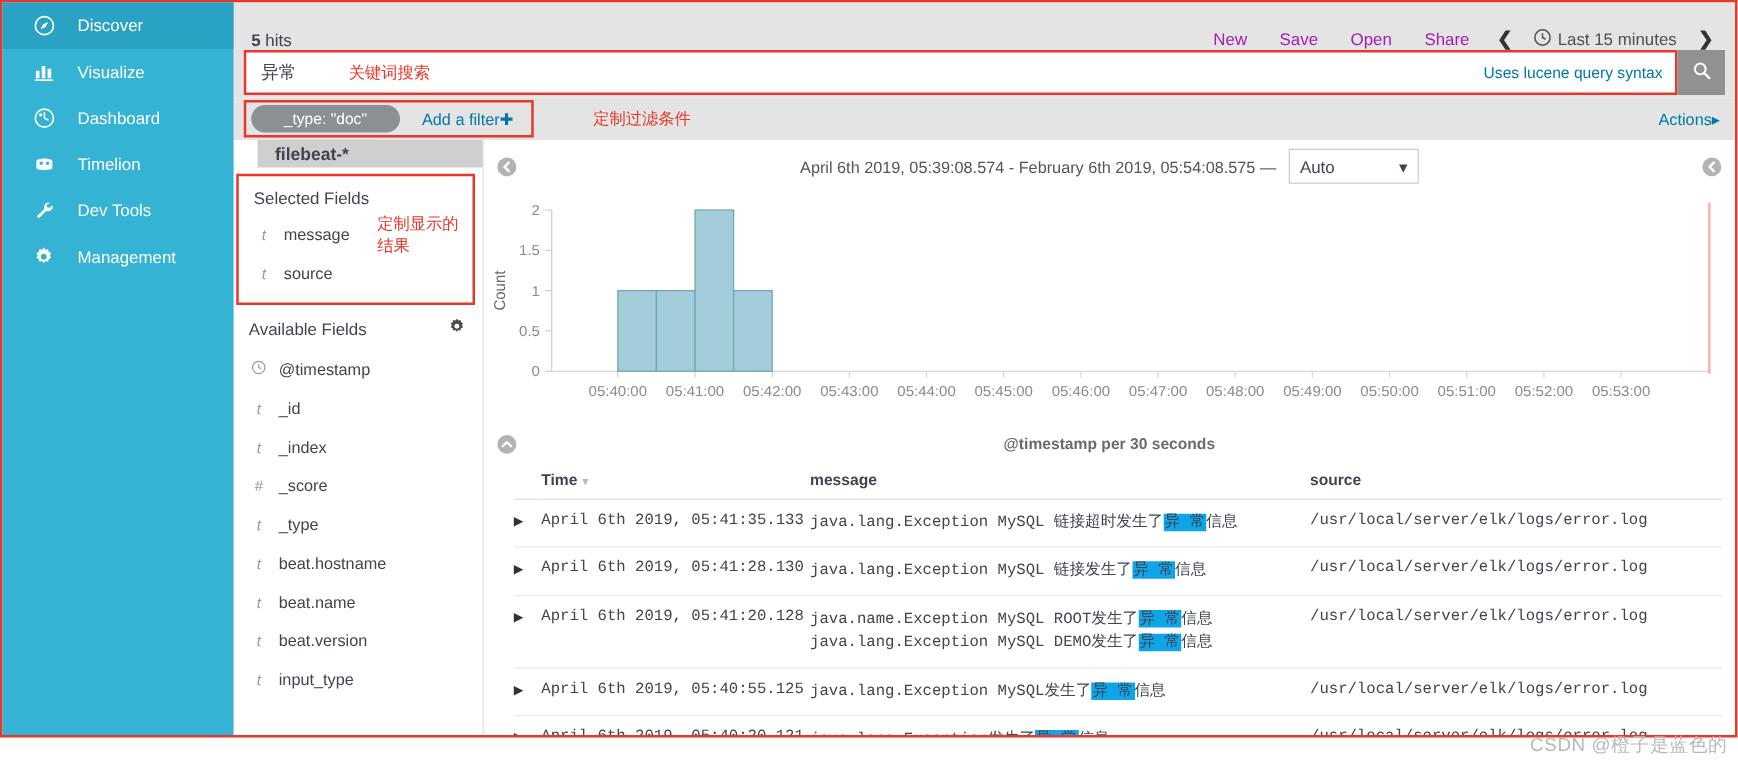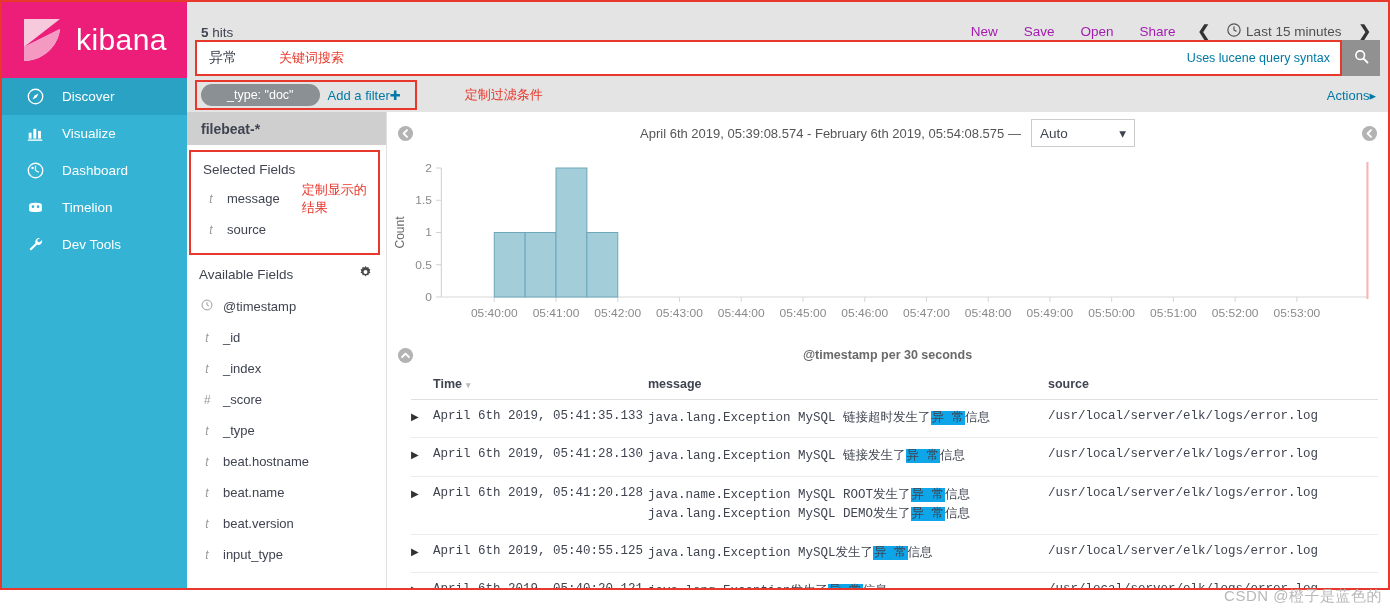--- a/index.html
+++ b/index.html
@@ -67,32 +67,32 @@
   
   .filterrow { height:34px; background:#e4e4e4; display:flex; align-items:center; padding:0 8px; }
   .filterwrap {
     border:2px solid #e8372b; height:30px; display:flex; align-items:center;
     padding:0 14px 0 4px; background:#e4e4e4;
   }
   .pill {
     background:#8b9094; color:#fff; border-radius:13px; padding:4px 26px; font-size:12.5px;
     cursor:pointer; white-space:nowrap;
   }
-  .addfilter { color:#0079a5; font-size:13px; margin-left:8px; cursor:pointer; white-space:nowrap; }
+  .addfilter { color:#0079a5; font-size:13px; margin-left:18px; cursor:pointer; white-space:nowrap; }
   .filter-note { color:#e8372b; font-size:13px; margin-left:48px; }
   .actions { margin-left:auto; color:#0079a5; font-size:13px; cursor:pointer; padding-right:4px; }
 
   
   .body { flex:1; display:flex; min-height:0; }
 
   
   .fieldpanel { width:200px; flex:0 0 200px; border-right:1px solid #e0e0e0; background:#fff; }
   .index-header {
-    background:#cfcfcf; height:33px; display:flex; align-items:center; padding-left:14px;
-    font-weight:bold; font-size:14px; color:#3f4450; cursor:pointer;
+    background:#cfcfcf; height:22px; display:flex; align-items:center; padding-left:14px;
+    font-weight:bold; font-size:14px; color:#3f4450; cursor:pointer;margin-left:19px;
   }
   .sel-fields-box { border:2px solid #e8372b; margin:5px 6px 0 2px; padding:6px 0 8px 0; }
   .sec-title { font-size:13.5px; color:#3f4450; padding:4px 0 6px 12px; }
   .avail-head { display:flex; align-items:center; padding:8px 0 6px 12px; }
   .avail-head .sec-title { padding:0; flex:1; }
   .gear { width:26px; height:22px; display:flex; align-items:center; justify-content:center;
           margin-right:8px; cursor:pointer; }
   .field {
     display:flex; align-items:center; height:31px; padding-left:12px; font-size:13px; cursor:pointer;
     position:relative;
@@ -145,30 +145,20 @@
     position:absolute; right:8px; bottom:2px; color:#b8b8b8; font-size:15px;
     font-family:"Liberation Sans", sans-serif; letter-spacing:.5px;
   }
 </style>
 </head>
 <body>
 
 <div id="app">
 
   <div class="sidebar">
-    <div class="logo-box">
-      <div class="logo-mark">
-        <svg width="46" height="46" viewBox="0 0 46 46">
-          <path d="M4 2 L40 2 L4 30 Z" fill="#f7c9dd"></path>
-          <path d="M4 30 L4 44 C22 44 38 30 40 12 Z" fill="#fbe3ee"></path>
-          <path d="M4 30 L40 12 C38 30 22 44 4 44 Z" fill="#f49ac2"></path>
-        </svg>
-      </div>
-      <div class="logo-text">kibana</div>
-    </div>
 
     <div class="nav">
       <div class="nav-item active">
         <span class="nav-icon">
           <svg width="17" height="17" viewBox="0 0 20 20">
               <circle cx="10" cy="10" r="8.5" fill="none" stroke="#fff" stroke-width="1.6"></circle>
               <path d="M13.5 6.5 L8.8 8.8 L6.5 13.5 L11.2 11.2 Z" fill="#fff"></path>
             </svg>
         </span>
         <span>Discover</span>
@@ -204,20 +194,29 @@
         </span>
         <span>Timelion</span>
       </div>
       <div class="nav-item">
         <span class="nav-icon">
           <svg width="17" height="17" viewBox="0 0 20 20">
               <path d="M15.5 2.5 a4.6 4.6 0 0 0 -5.6 6 L3 15.4 l1.8 1.8 l6.9 -6.9 a4.6 4.6 0 0 0 6 -5.6 l-2.7 2.7 l-2.4 -0.6 l-0.6 -2.4 Z" fill="#fff"></path>
             </svg>
         </span>
         <span>Dev Tools</span>
+      </div>
+      <div class="nav-item">
+        <span class="nav-icon">
+          <svg width="18" height="18" viewBox="0 0 20 20">
+              <path d="M10 1.2 l1.5 2 l2.4 -0.6 l0.5 2.4 l2.2 1.1 l-1.2 2.1 l1.2 2.1 l-2.2 1.1 l-0.5 2.4 l-2.4 -0.6 l-1.5 2 l-1.5 -2 l-2.4 0.6 l-0.5 -2.4 l-2.2 -1.1 l1.2 -2.1 l-1.2 -2.1 l2.2 -1.1 l0.5 -2.4 l2.4 0.6 Z" fill="#fff"></path>
+              <circle cx="10" cy="9.3" r="2.6" fill="#34b3d4"></circle>
+            </svg>
+        </span>
+        <span>Management</span>
       </div>
     </div>
   </div>
 
   <div class="main">
 
     <div class="topbar">
       <div class="hits">
         <b>5</b>
         <span>hits</span>

